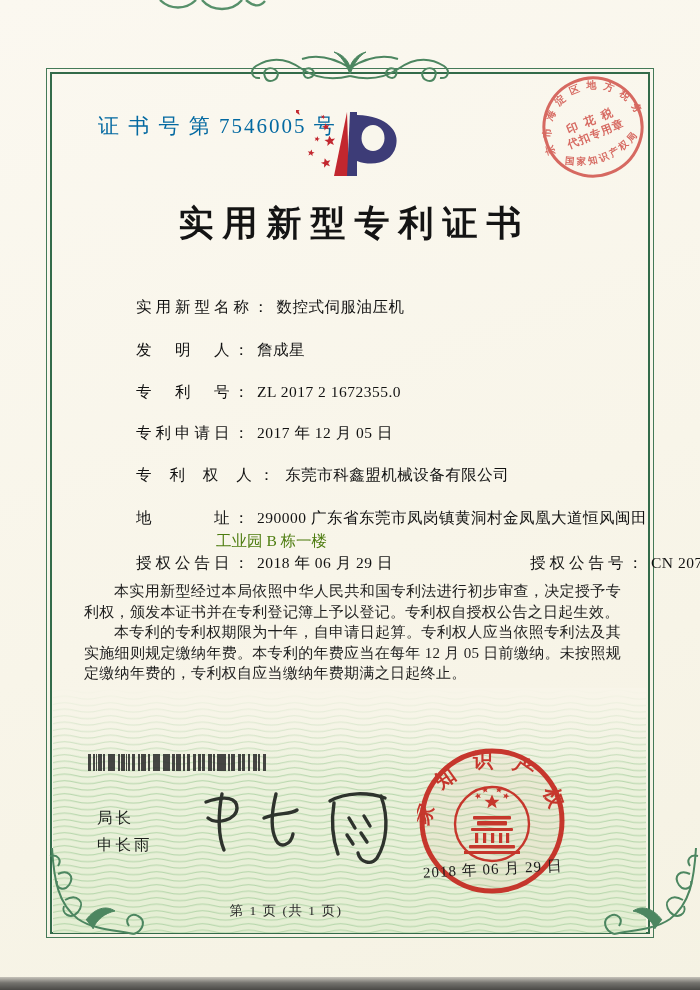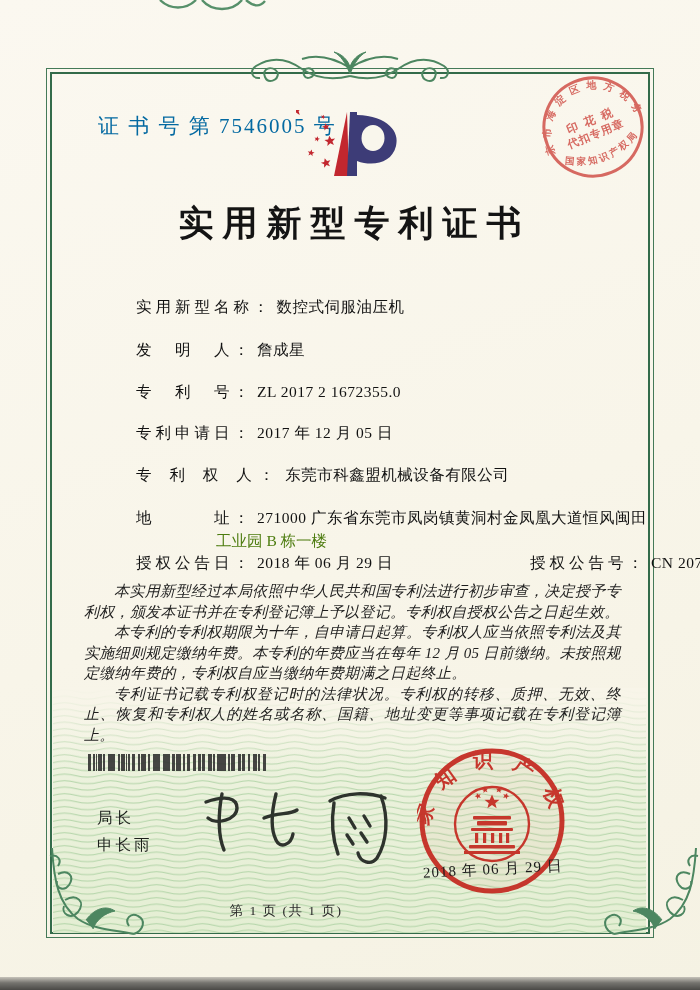--- a/index.html
+++ b/index.html
@@ -20,21 +20,21 @@
   .title{position:absolute;left:0;top:200px;width:700px;text-align:center;
     font-size:35px;font-weight:700;letter-spacing:9px;text-indent:9px;color:#141414;}
   .field-row{position:absolute;left:88px;font-size:15.5px;white-space:nowrap;color:#121212;}
   .field-row .lbl{letter-spacing:4px;margin-left:48px;}
   .field-row .val{margin-left:4px;letter-spacing:0.5px;}
   .row5 .lbl{letter-spacing:7px;}
   .addr2{position:absolute;left:216px;top:531px;font-size:15.5px;color:#4d7c0f;}
   .grant-no{position:absolute;left:394px;top:0;}
   .paras{position:absolute;left:84px;top:581px;width:537px;}
   .paras p{margin:0;text-indent:2em;font-size:15px;line-height:20.5px;
-    text-align:justify;font-style:italic;color:#1e1e1e;letter-spacing:0.3px;}
+    text-align:justify;color:#1e1e1e;letter-spacing:0.3px;}
   .signer{position:absolute;left:97px;top:804px;font-size:15.5px;letter-spacing:3px;color:#1c201c;}
   .signer div{line-height:27px;}
   .seal-date{position:absolute;left:423px;top:860px;font-size:15px;letter-spacing:1px;
     color:#1b1b1b;transform:rotate(-3deg);}
   .footer{position:absolute;left:0;top:902px;width:572px;text-align:center;
     font-size:13.5px;letter-spacing:1.5px;color:#2b2b2b;}
   
   .barcode{position:absolute;left:88px;top:754px;width:178px;height:17px;opacity:.88;
     background:
       repeating-linear-gradient(90deg,#2e2e2e 0 2px,rgba(0,0,0,0) 2px 5px),
@@ -160,35 +160,34 @@
   <div class="field-row" style="top:382px">
     <span class="lbl">专　利　号：</span><span class="val">ZL 2017 2 1672355.0</span>
   </div>
   <div class="field-row" style="top:423px">
     <span class="lbl">专利申请日：</span><span class="val">2017 年 12 月 05 日</span>
   </div>
   <div class="field-row row5" style="top:465px">
     <span class="lbl">专 利 权 人：</span><span class="val">东莞市科鑫盟机械设备有限公司</span>
   </div>
   <div class="field-row" style="top:508px">
-    <span class="lbl">地　　　址：</span><span class="val">271000 广东省东莞市凤岗镇黄洞村金凤凰大道恒风闽田</span>
+    <span class="lbl">地　　　址：</span><span class="val">290000 广东省东莞市凤岗镇黄洞村金凤凰大道恒风闽田</span>
   </div>
   <div class="addr2">工业园 B 栋一楼</div>
 
   <div class="field-row" style="top:553px;width:537px">
     <span class="lbl">授权公告日：</span><span class="val">2018 年 06 月 29 日</span>
     <span class="grant-no">
       <span class="lbl">授权公告号：</span><span class="val">CN 207549550 U</span>
     </span>
   </div>
 
   <div class="paras">
     <p>本实用新型经过本局依照中华人民共和国专利法进行初步审查，决定授予专利权，颁发本证书并在专利登记簿上予以登记。专利权自授权公告之日起生效。</p>
     <p>本专利的专利权期限为十年，自申请日起算。专利权人应当依照专利法及其实施细则规定缴纳年费。本专利的年费应当在每年 12 月 05 日前缴纳。未按照规定缴纳年费的，专利权自应当缴纳年费期满之日起终止。</p>
-    <p>专利证书记载专利权登记时的法律状况。专利权的转移、质押、无效、终止、恢复和专利权人的姓名或名称、国籍、地址变更等事项记载在专利登记簿上。</p>
   </div>
 
   <div class="barcode"></div>
 
   <div class="signer">
     <div>局长</div>
     <div>申长雨</div>
   </div>
 
   <svg class="abs" style="left:192px;top:788px;width:215px;height:82px" viewBox="0 0 215 82">

